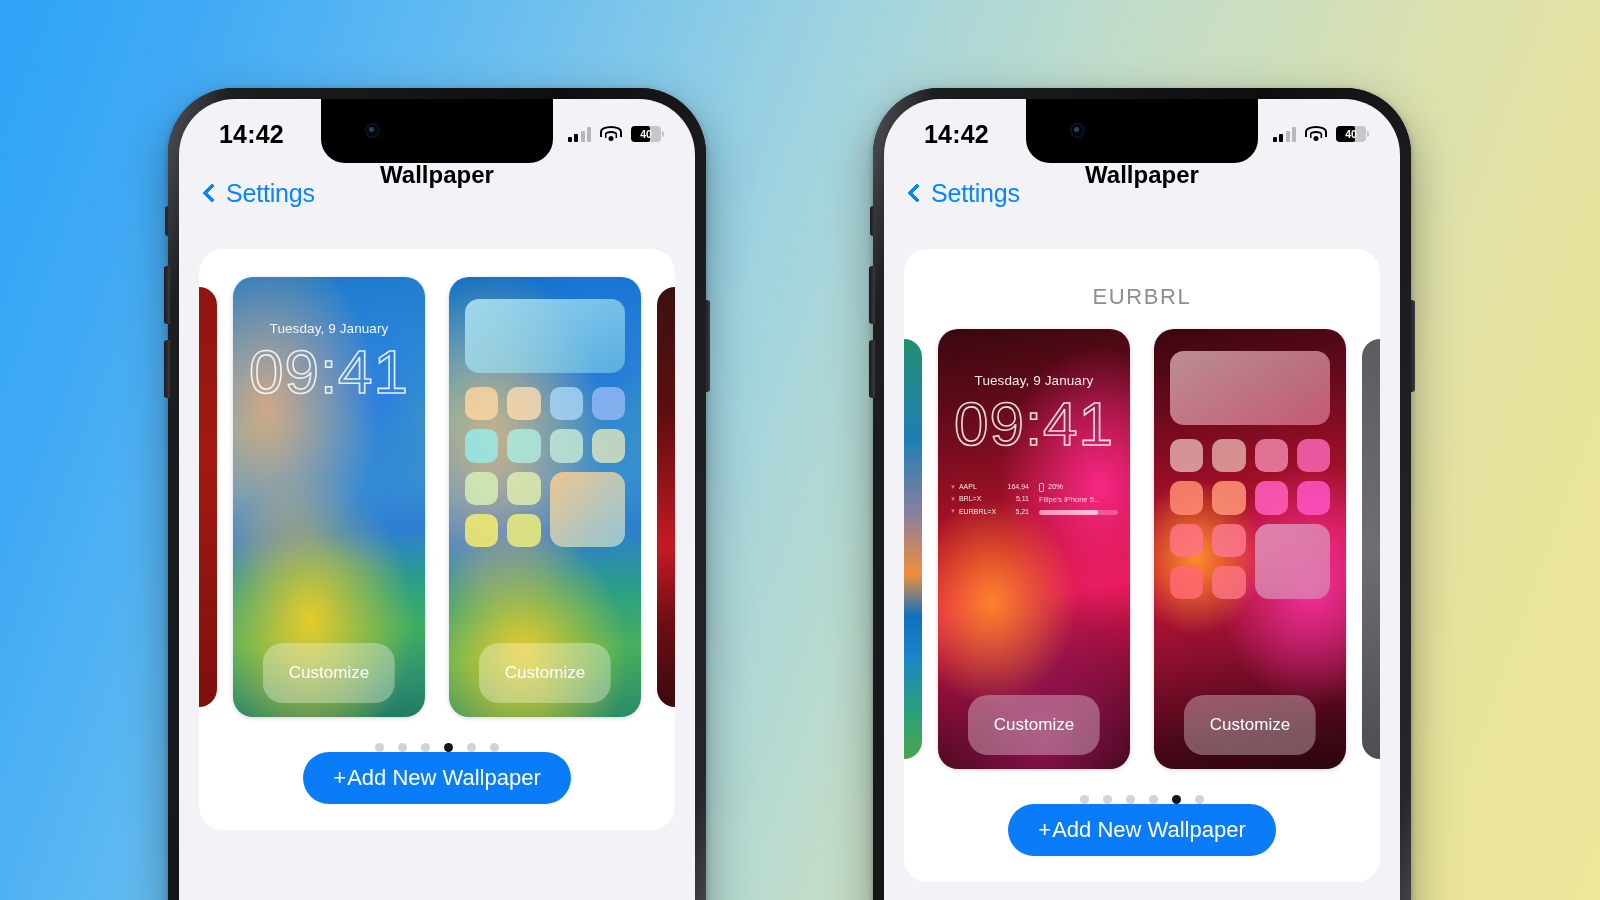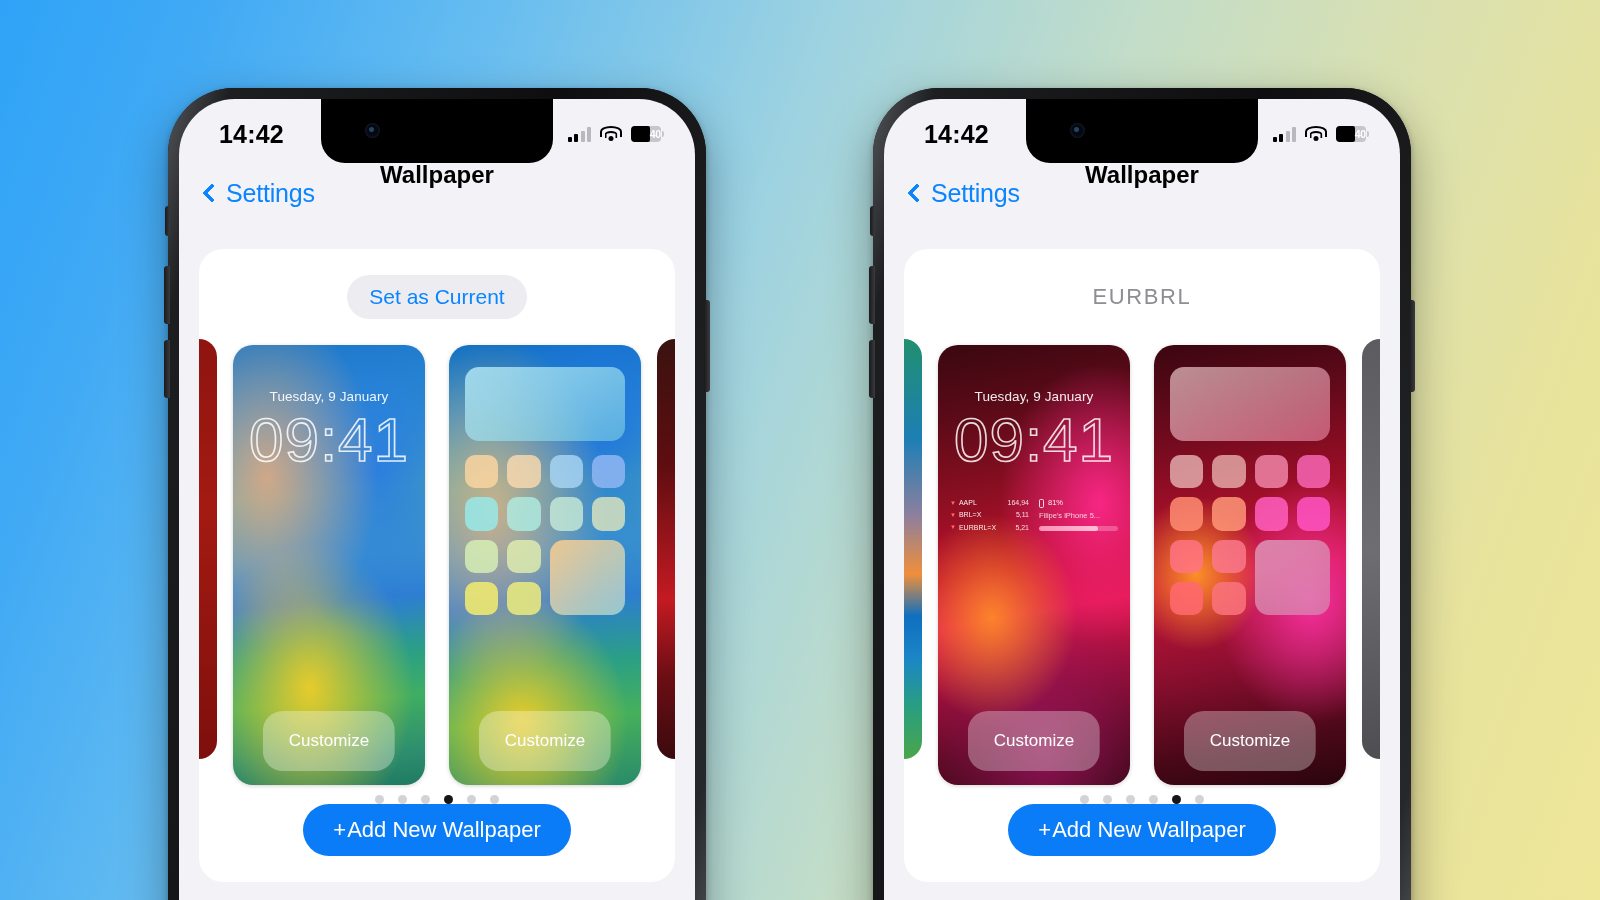--- a/index.html
+++ b/index.html
@@ -76,21 +76,21 @@
   .wifi{ position:relative; width:22px; height:16px; }
   .wifi span{ position:absolute; left:50%; transform:translateX(-50%);
      border:2.4px solid #000; border-bottom:none; border-radius:50% 50% 0 0; }
   .wifi span:nth-child(1){ top:0;  width:22px; height:11px; }
   .wifi span:nth-child(2){ top:5px; width:13px; height:7px; }
   .wifi span:nth-child(3){ top:10px; width:5px; height:5px; background:#000; border-radius:50%; border:none; }
   .battery{ position:relative; width:30px; height:16px; border-radius:4px;
       background:#c6c6cc; display:flex; align-items:center; }
   .battery .fill{ position:absolute; left:0; top:0; bottom:0; width:62%;
       background:#000; border-radius:4px 2px 2px 4px; }
-  .battery .pct{ position:relative; z-index:2; width:100%; text-align:right;
+  .battery .pct{ position:relative; z-index:2; width:100%; text-align:center;
       font-size:10.5px; font-weight:bold; color:#fff; letter-spacing:-.2px; }
   .battery .nub{ position:absolute; right:-3px; top:5px; width:2px; height:6px;
       border-radius:0 2px 2px 0; background:#c6c6cc; }
 
   
   .navbar{
     position:relative; z-index:5; height:64px;
     display:flex; padding:0 26px;
   }
   .nav-back{ display:flex; align-items:center; gap:7px; cursor:pointer; }
@@ -116,21 +116,21 @@
   
   .previews{ position:relative; height:440px; margin-top:6px; }
   .peek{
     position:absolute; top:10px; width:46px; height:420px;
     border-radius:18px; overflow:hidden;
   }
   .peek.l{ left:-28px; }
   .peek.r{ right:-28px; }
 
   .pair{
-    position:absolute; left:50%; top:16px; transform:translateX(-50%);
+    position:absolute; left:50%; top:0; transform:translateX(-50%);
     display:flex; gap:24px;
   }
   .prev{
     position:relative; width:192px; height:440px;
     border-radius:20px; overflow:hidden; cursor:pointer;
     box-shadow:0 1px 4px rgba(0,0,0,.18);
   }
   .prev .bg{ position:absolute; inset:0; }
 
   
@@ -226,23 +226,20 @@
       <div class="nav-back">
         <div class="chev"></div>
         <div class="nav-back-label">Settings</div>
       </div>
       <div class="nav-title">Wallpaper</div>
     </div>
 
     <div class="scroll">
       <div class="card">
 
-        <div class="card-head">
-          <div class="set-current">Set as Current</div>
-        </div>
 
         <div class="previews">
           <div class="peek l" style="background:linear-gradient(180deg,#8f1410 0%,#a31a12 40%,#7e0f0c 100%);"></div>
           <div class="peek r" style="background:linear-gradient(180deg,#3a1210 0%,#5e0d10 30%,#c41a22 62%,#6d0e14 80%,#3a0a0e 100%);"></div>
 
           <div class="pair">
 
             <div class="prev">
               <div class="bg" style="background:
                      radial-gradient(120% 80% at 18% 30%, rgba(255,170,120,.75) 0%, rgba(255,170,120,0) 48%),
@@ -383,21 +380,21 @@
                   <div class="stock-row">
                     <span class="tri">▼</span>
                     <span class="sym">EURBRL=X</span>
                     <span class="val">5,21</span>
                   </div>
                 </div>
 
                 <div class="w-col batt-w">
                   <div class="top">
                     <span class="batt-glyph"></span>
-                    <span>81%</span>
+                    <span>20%</span>
                   </div>
                   <div class="batt-name">Filipe's iPhone 5...</div>
                   <div class="batt-bar">
                       <i style="width:75%"></i>
                     </div>
                 </div>
               </div>
 
               <div class="customize">Customize</div>
             </div>

